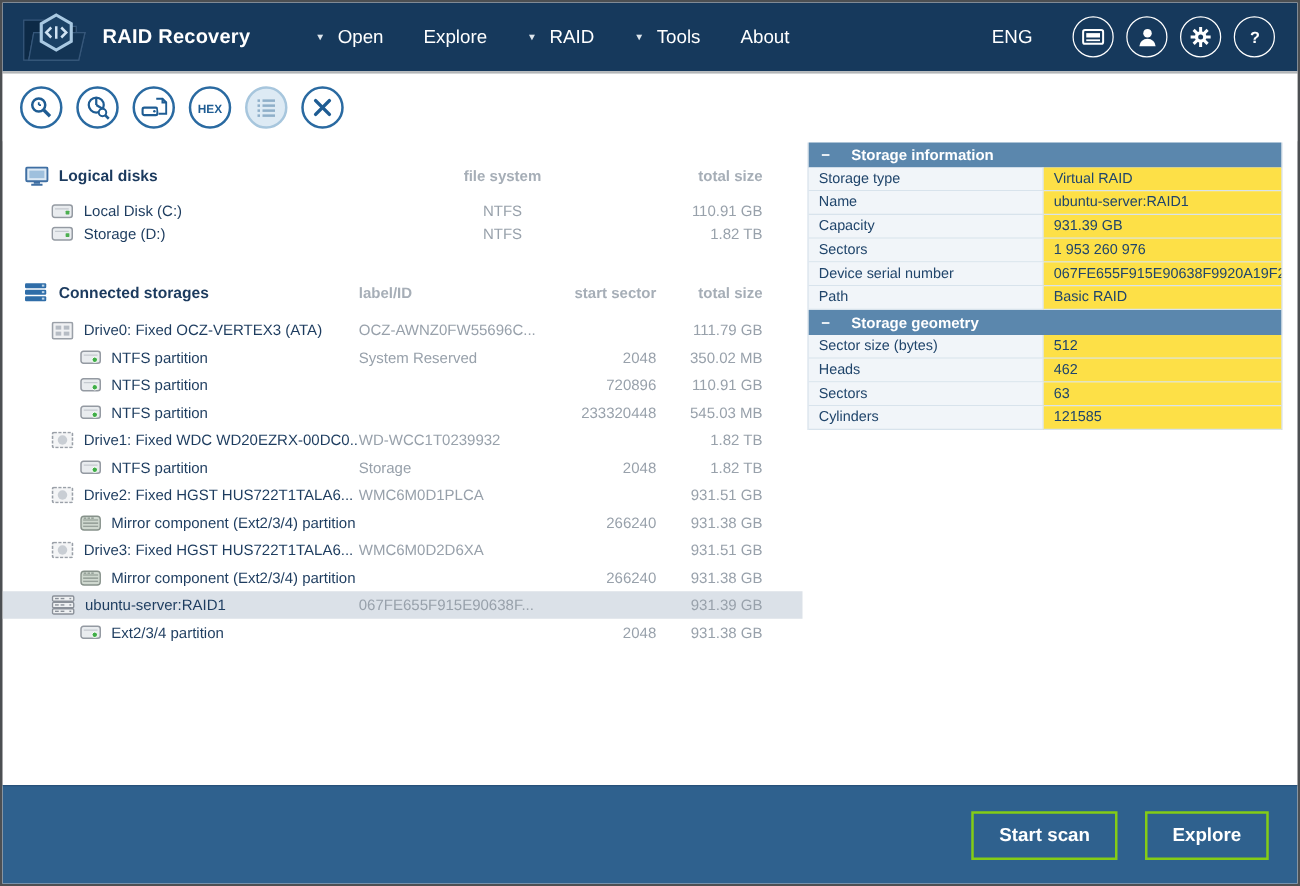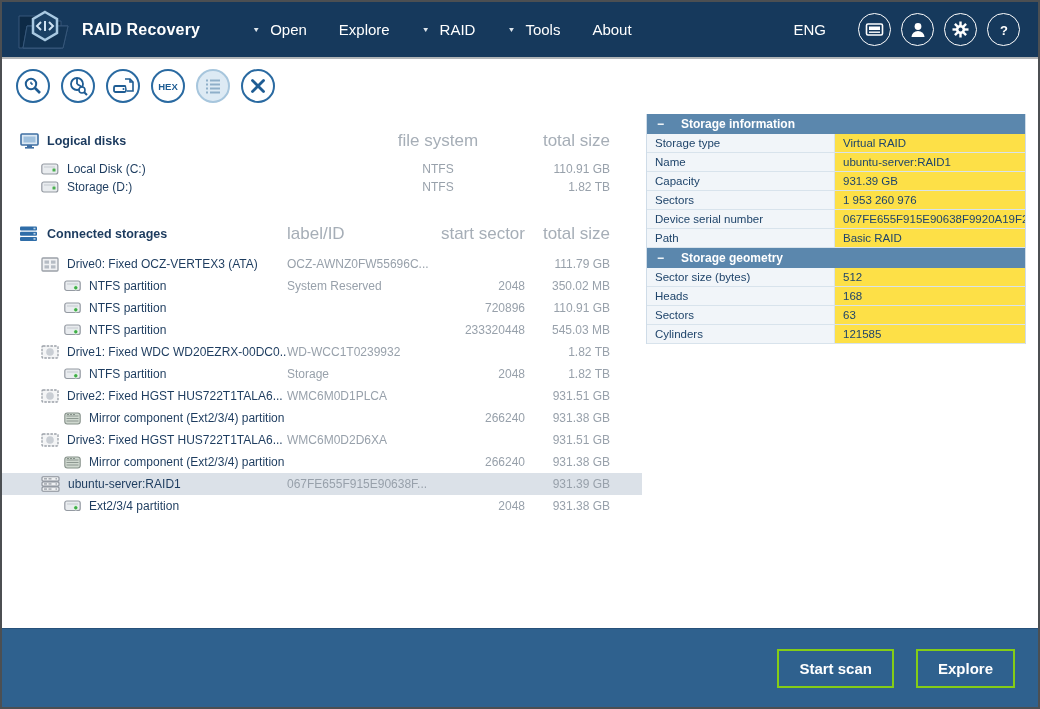--- a/index.html
+++ b/index.html
@@ -28,28 +28,28 @@
              padding-left:14px; gap:11px; flex-shrink:0; }
   .tbtn { width:34px; height:34px; border:2px solid #2a6aa1; border-radius:50%;
           background:#fff; display:flex; align-items:center; justify-content:center; color:#1e5c93; }
   .tbtn.disabled { border-color:#a7c6dd; background:#ddeaf4; color:#8fafc9; }
 
   
   .main { flex:1; display:flex; overflow:hidden; }
   .left { width:640px; flex-shrink:0; padding-top:16px; }
 
   .row { display:grid; align-items:center; padding:0 32px 0 18px; font-size:12px; }
-  .logical-grid { grid-template-columns:322px 120px 1fr;gap:36px; }
+  .logical-grid { grid-template-columns:322px 120px 1fr; }
   .conn-grid { grid-template-columns:267px 150px 88px 1fr; }
   .c-name { display:flex; align-items:center; gap:8px; min-width:0; white-space:nowrap; overflow:hidden; }
   .c-fs { text-align:center; }
   .c-sector, .c-size { text-align:right; }
   .navy { color:#1d3c5f; }
   .gray { color:#98a1ab; }
-  .colhead { color:#a6aeb7; font-size:17px; }
+  .colhead { color:#a6aeb7; font-size:12px;font-weight:bold; }
   .sec-head { height:24px; margin-bottom:7px; }
   .sec-title { font-weight:bold; font-size:12.5px; color:#1b3a5e; }
   .lrow { height:18px; }
   .crow { height:22px; }
   .selected { background:#dbe1e8; }
   .ind-drive { width:13px; flex-shrink:0; }
   .ind-partition { width:36px; flex-shrink:0; }
   .rowicon { display:flex; align-items:center; flex-shrink:0; }
   .conn-block { margin-top:26px; }
 
@@ -560,21 +560,21 @@
         <span class="collapse">−</span>
         <span class="panel-title">Storage geometry</span>
       </div>
       <div id="geom-rows">
           <div class="prow">
             <div class="pcell plabel">Sector size (bytes)</div>
             <div class="pcell pvalue">512</div>
           </div>
           <div class="prow">
             <div class="pcell plabel">Heads</div>
-            <div class="pcell pvalue">168</div>
+            <div class="pcell pvalue">462</div>
           </div>
           <div class="prow">
             <div class="pcell plabel">Sectors</div>
             <div class="pcell pvalue">63</div>
           </div>
           <div class="prow">
             <div class="pcell plabel">Cylinders</div>
             <div class="pcell pvalue">121585</div>
           </div>
         </div>

